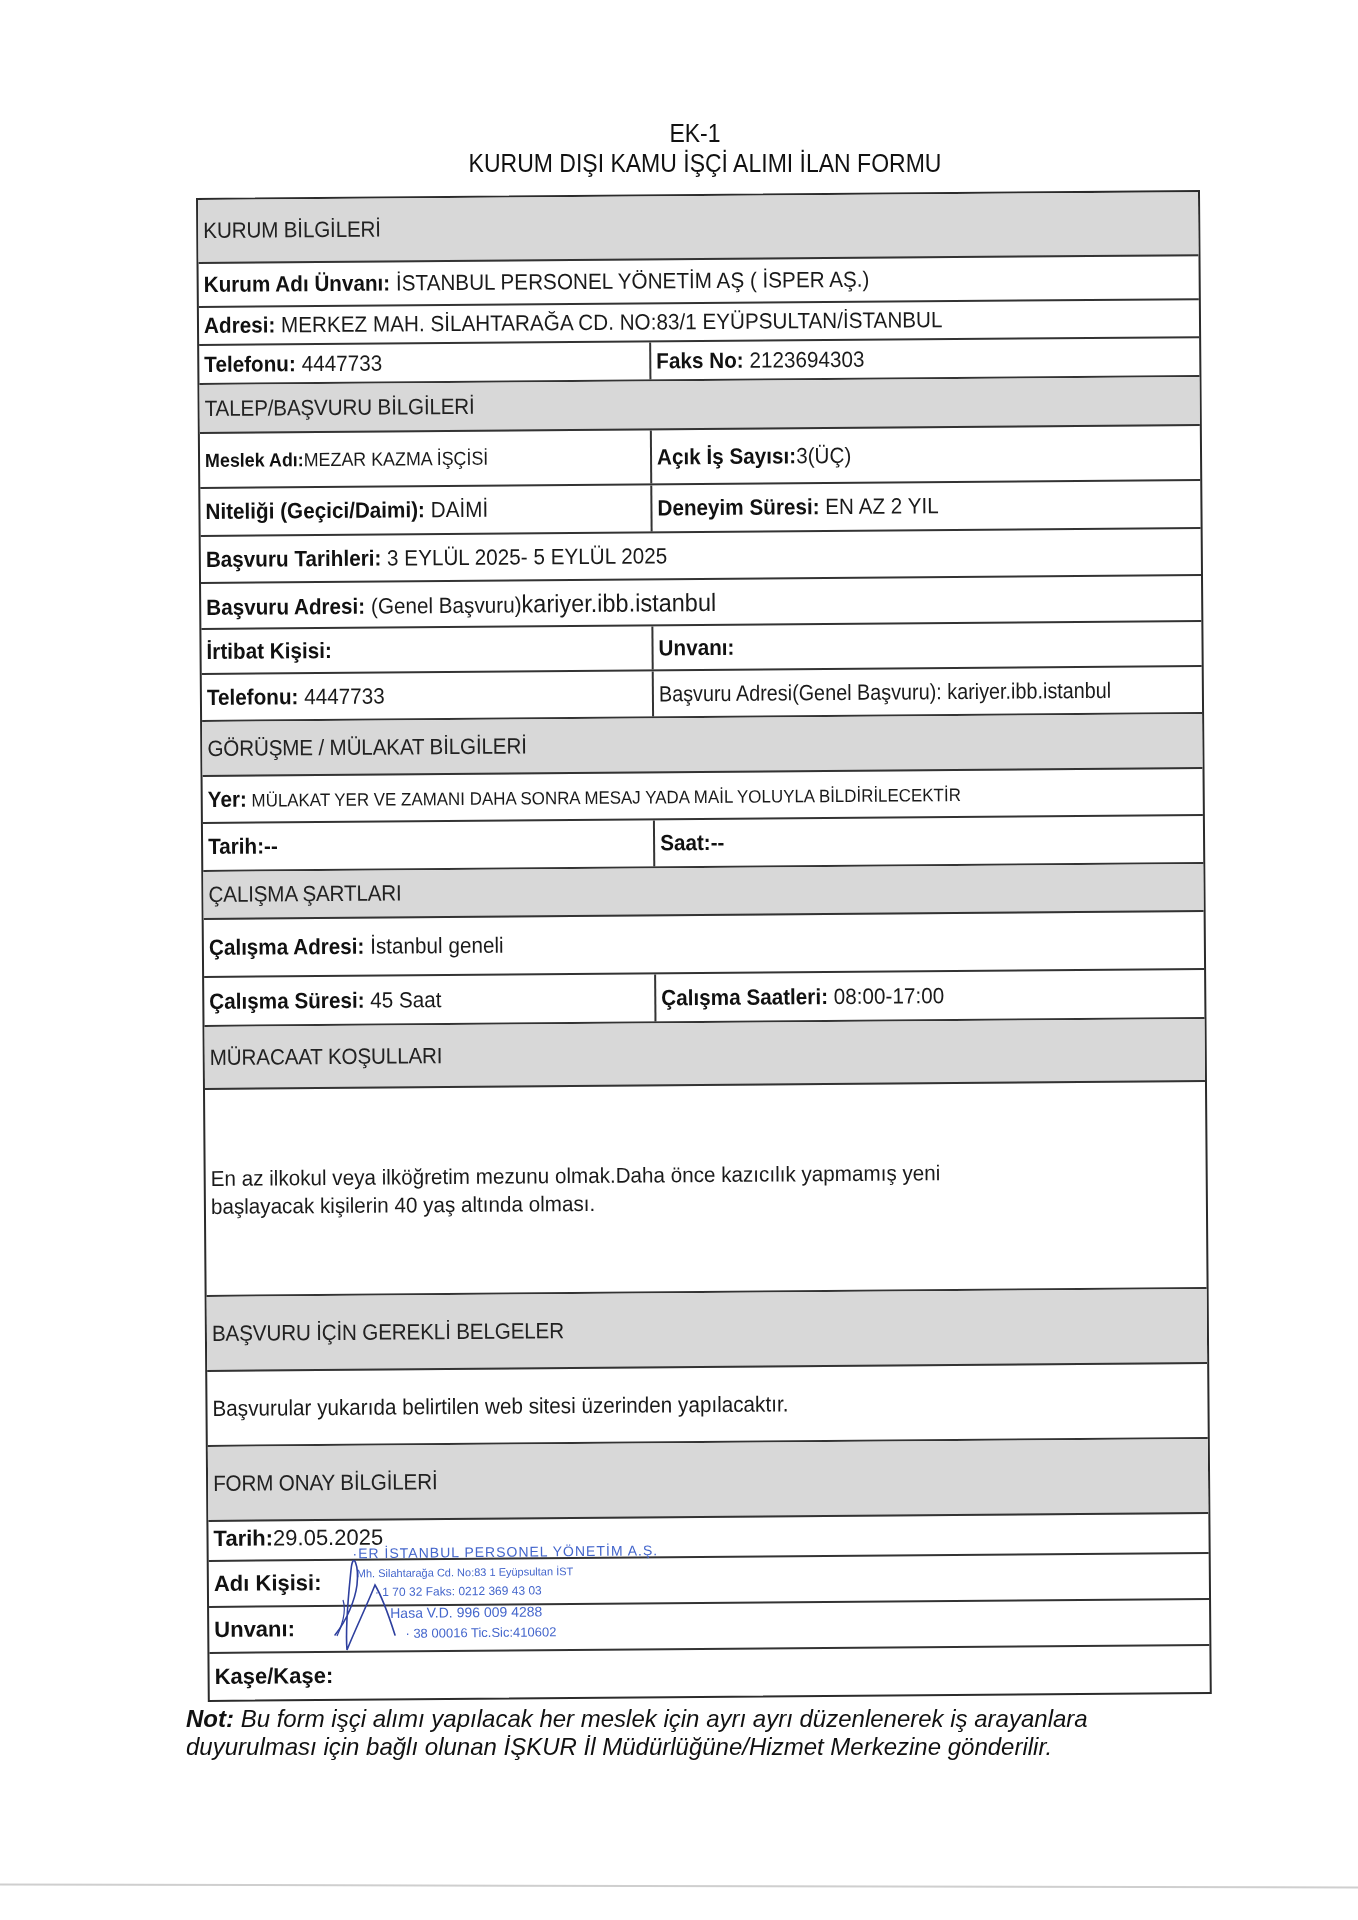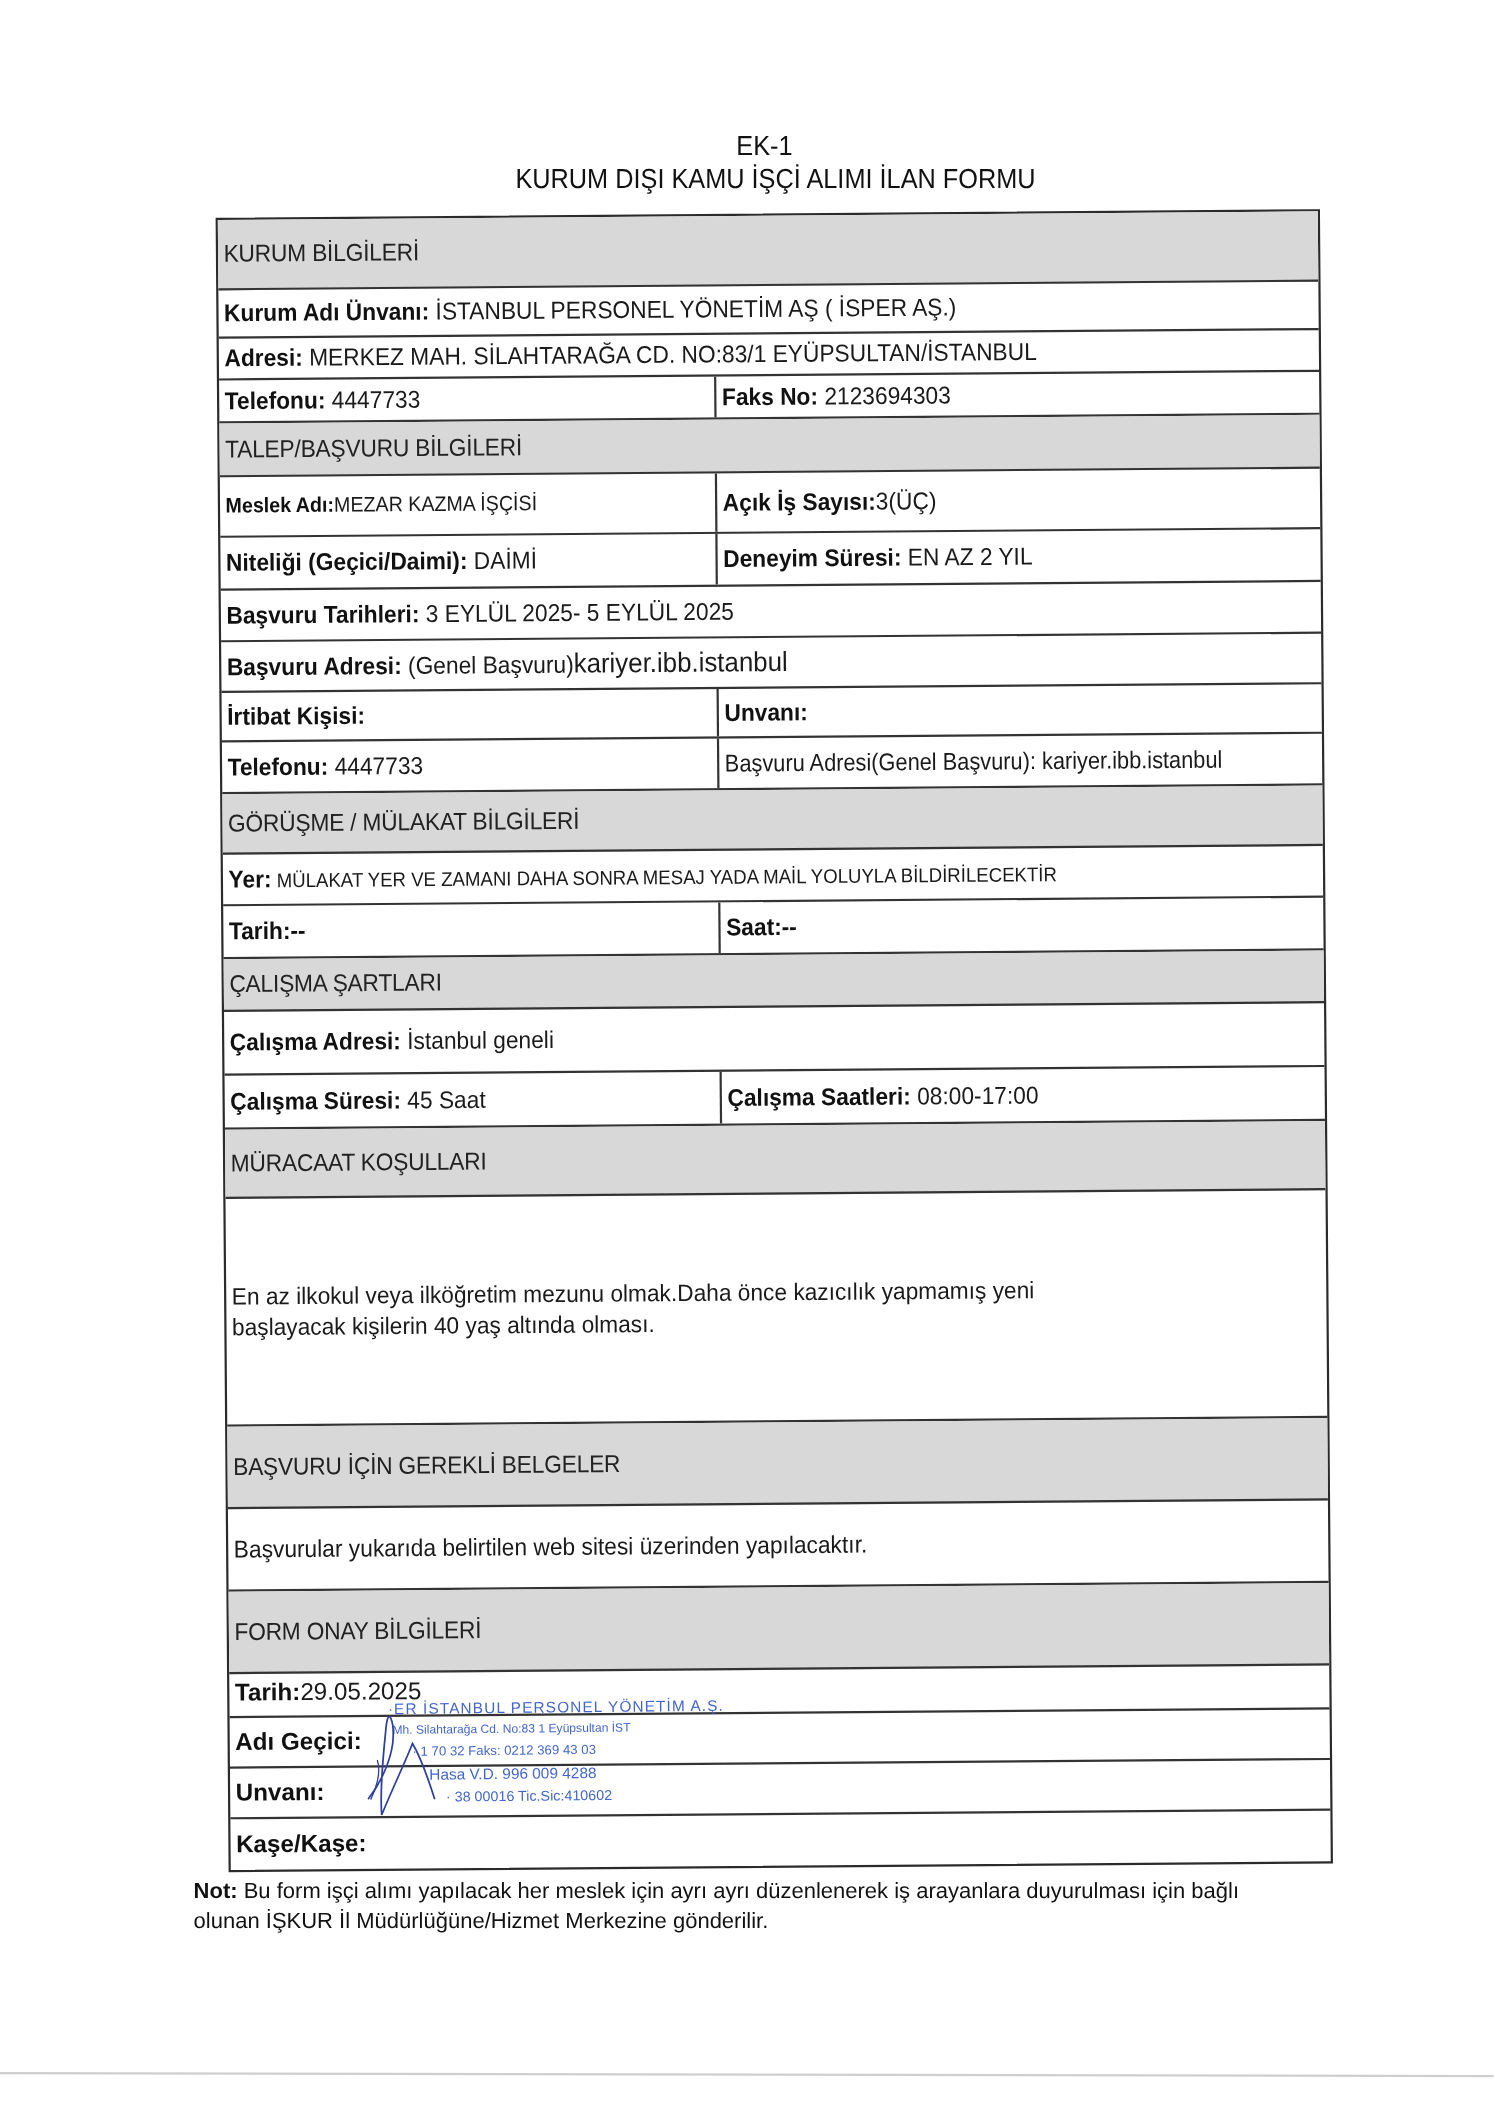--- a/index.html
+++ b/index.html
@@ -104,25 +104,26 @@
     .signature {
       position: absolute;
       left: 325px;
       top: 1540px;
       width: 120px;
       height: 120px;
       pointer-events: none;
     }
     .note {
       position: absolute;
-      left: 176px;
+      left: 186px;
       top: 1705px;
       width: 1000px;
-      font-size: 20px;
+      font-size: 24px;
       line-height: 28px;
+      font-style: italic;
       color: #111;
     }
     .note .lbl { font-weight: bold; }
     .bottom-rule {
       position: absolute;
       left: 0;
       top: 1885px;
       width: 1358px;
       height: 2px;
       background: #cfcfcf;
@@ -276,21 +277,21 @@
         <span class="narrow">FORM ONAY BİLGİLERİ</span>
       </div>
   </div>
   <div class="row" style="height:40px">
     <div class="cell full" style="align-items:flex-start;padding-top:4px">
         <span><span class="lbl">Tarih:</span><span class="val">29.05.2025</span></span>
       </div>
   </div>
   <div class="row" style="height:46px">
     <div class="cell full">
-        <span><span class="lbl">Adı Geçici:</span><span class="val"></span></span>
+        <span><span class="lbl">Adı Kişisi:</span><span class="val"></span></span>
       </div>
   </div>
   <div class="row" style="height:46px">
     <div class="cell full">
         <span><span class="lbl">Unvanı:</span><span class="val"></span></span>
       </div>
   </div>
   <div class="row" style="height:46px">
     <div class="cell full">
         <span><span class="lbl">Kaşe/Kaşe:</span><span class="val"></span></span>

